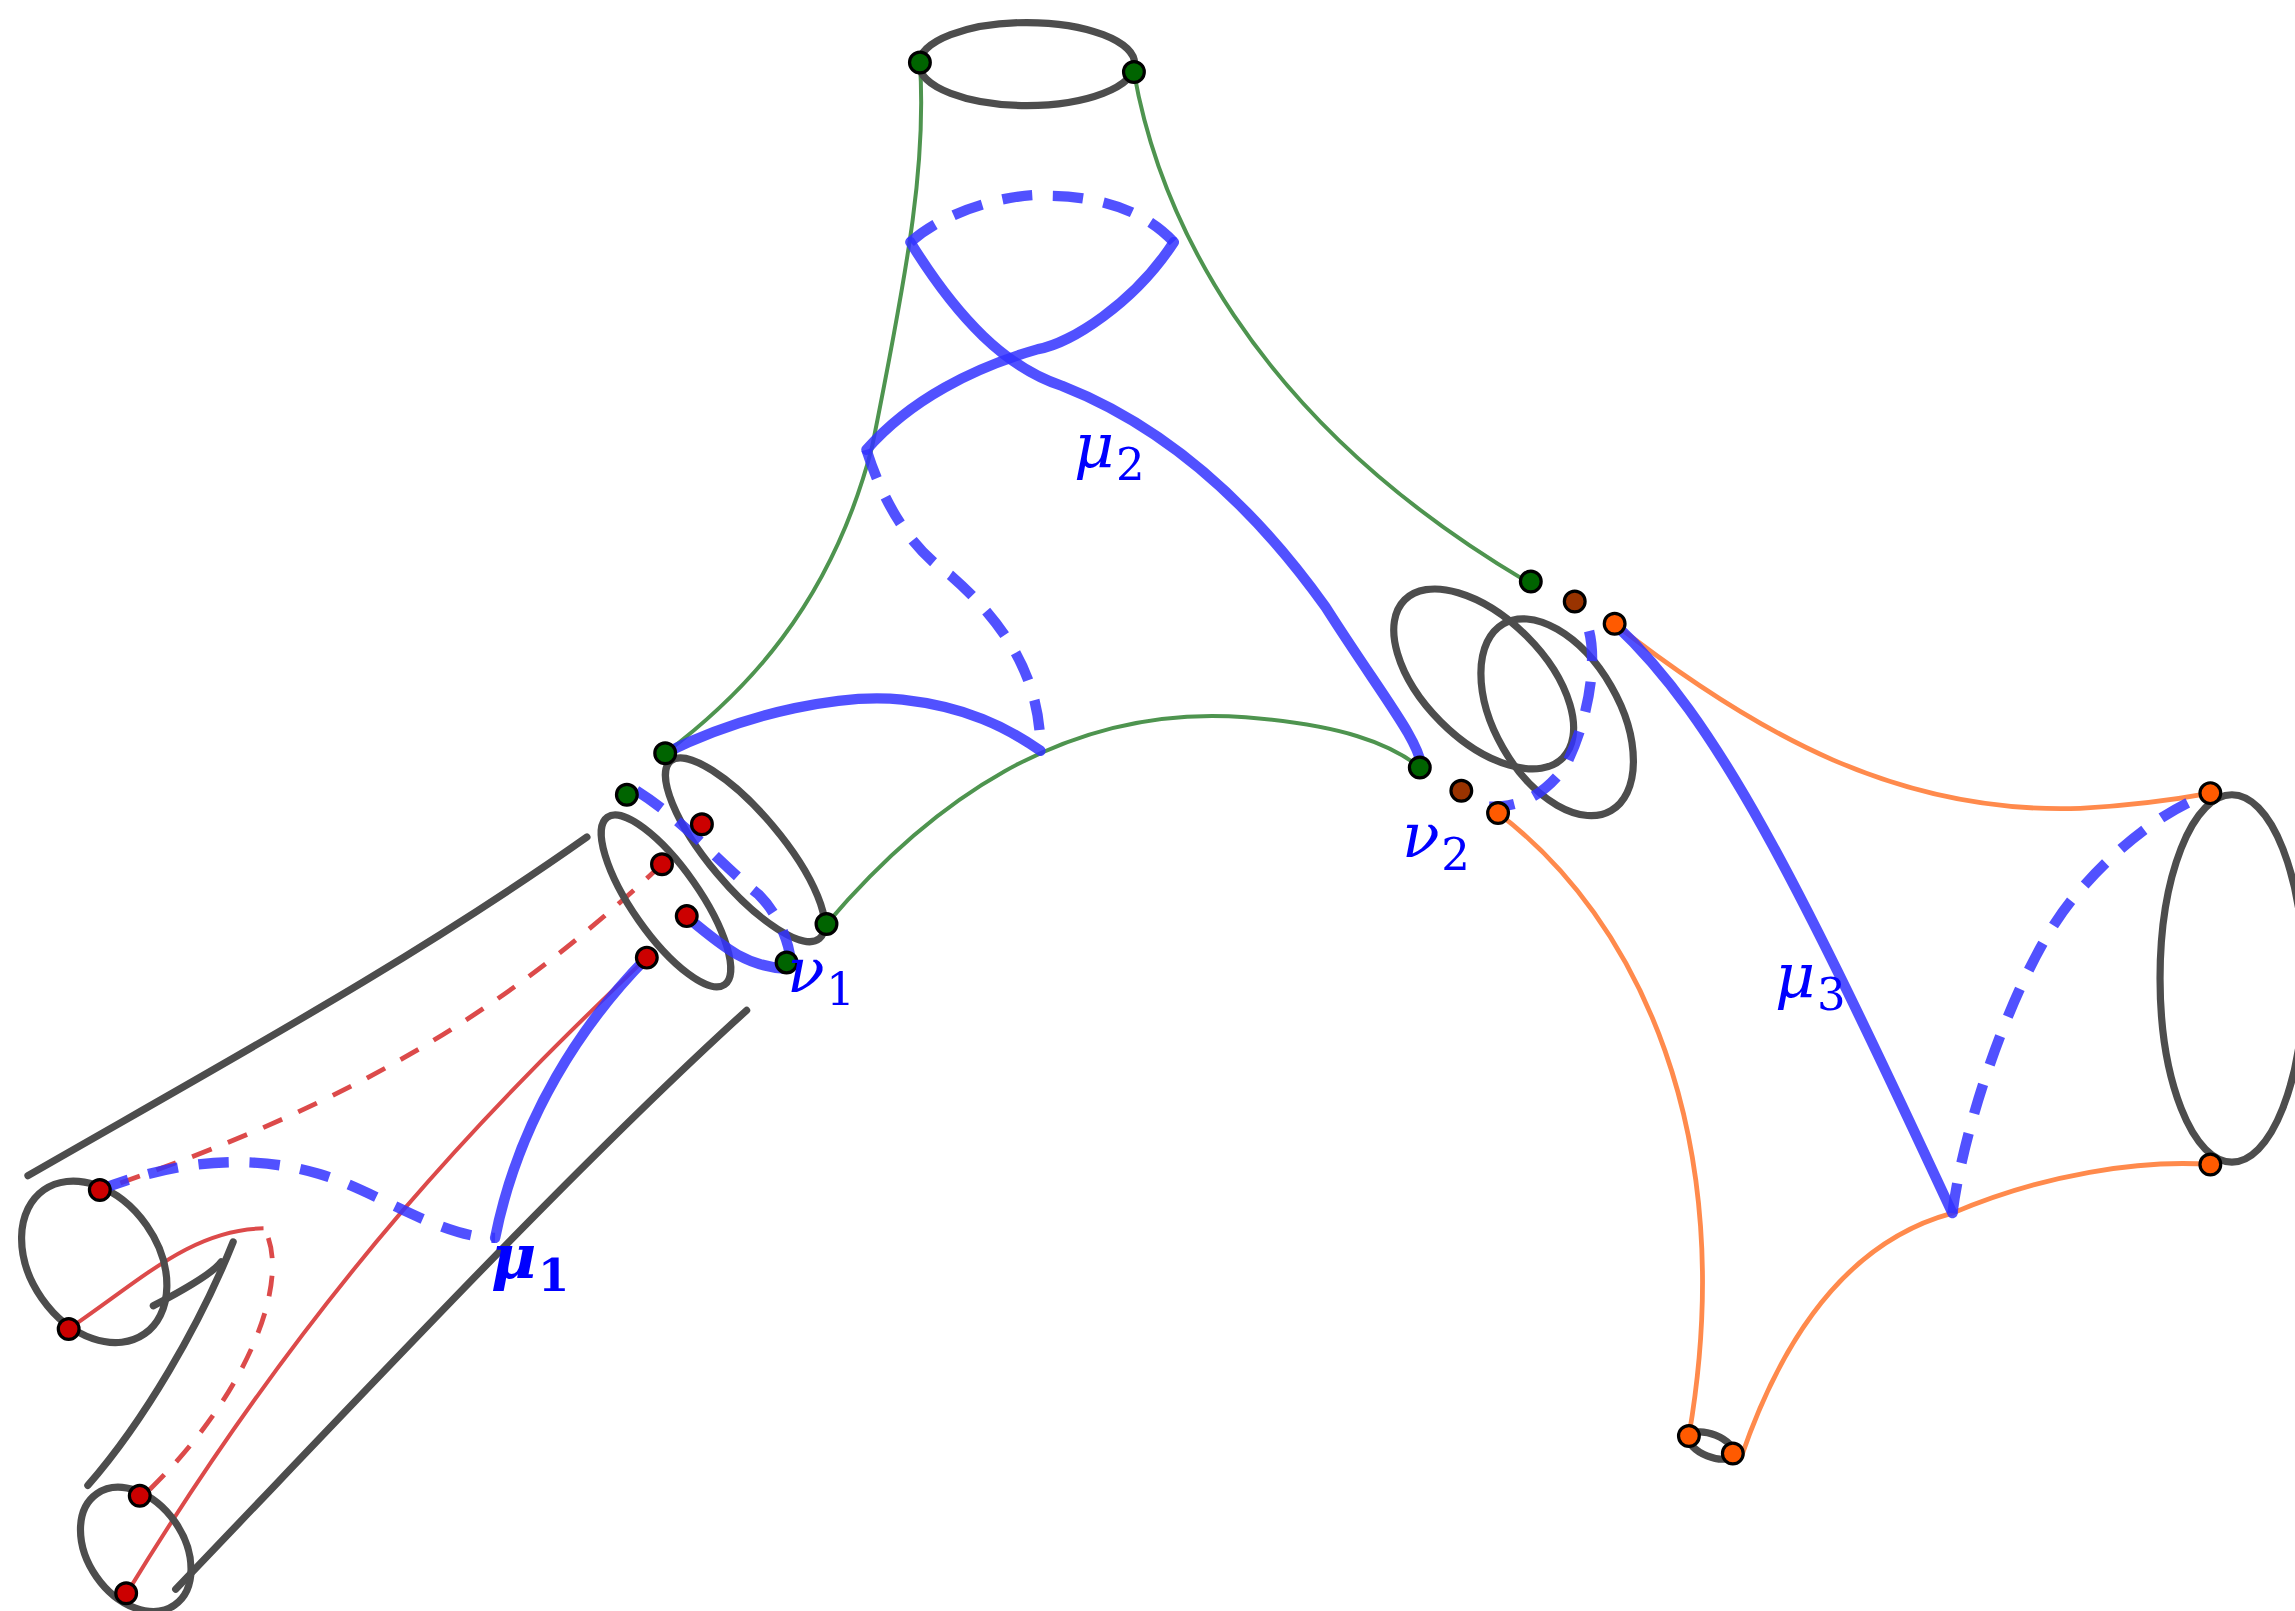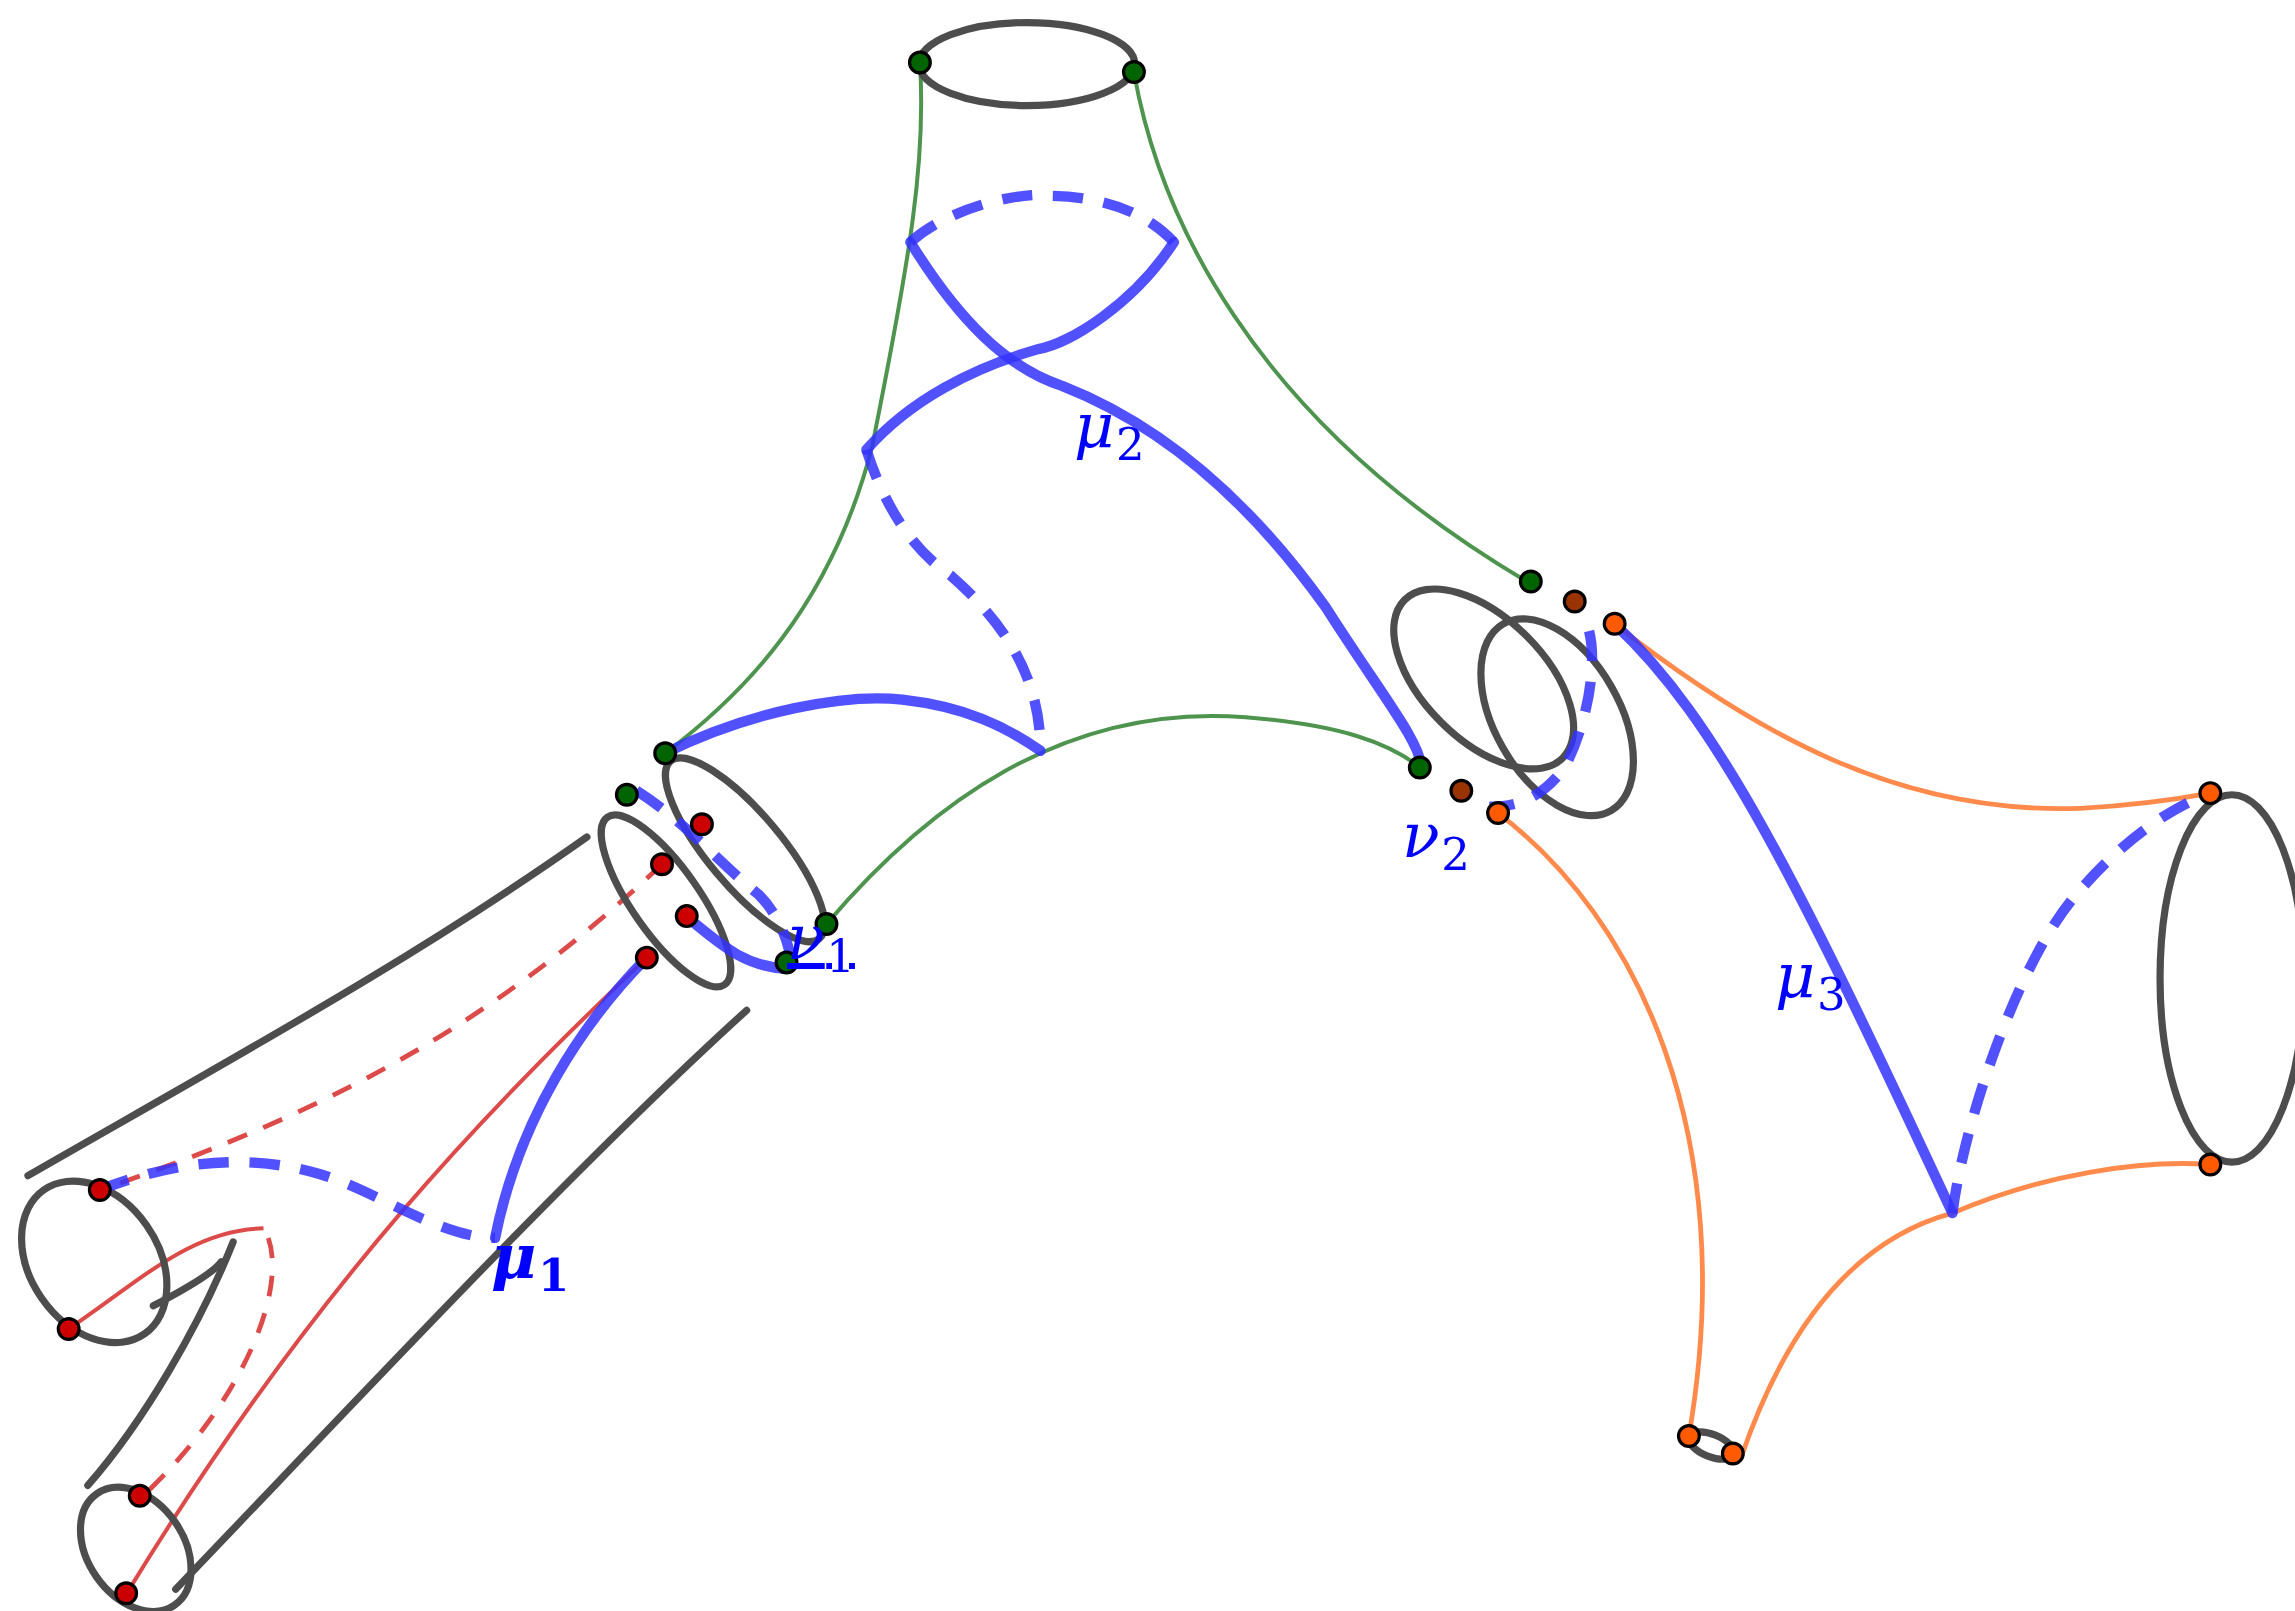--- a/index.html
+++ b/index.html
@@ -112,18 +112,18 @@
   <g>
     <circle class="pt" fill="#ff5a00" cx="2022" cy="781" r="13"></circle>
     <circle class="pt" fill="#ff5a00" cx="1876" cy="1018" r="13"></circle>
     <circle class="pt" fill="#ff5a00" cx="2768" cy="993" r="13"></circle>
     <circle class="pt" fill="#ff5a00" cx="2768" cy="1458" r="13"></circle>
     <circle class="pt" fill="#ff5a00" cx="2115" cy="1798" r="13"></circle>
     <circle class="pt" fill="#ff5a00" cx="2170" cy="1820" r="13"></circle>
   </g>
 </svg>
 
-<div class="label" style="left:1074px; top:395px;text-align:right;"><span>μ</span><sub>2</sub></div>
-<div class="label" style="left:787px; top:907px;text-decoration:underline;"><span>ν</span><sub>1</sub></div>
+<div class="label" style="left:1074px; top:415px;text-align:right;"><span>μ</span><sub>2</sub></div>
+<div class="label" style="left:787px; top:940px;"><span>ν</span><sub>1</sub></div>
 <div class="label" style="left:1402px; top:791px;margin-top:14px;"><span>ν</span><sub>2</sub></div>
 <div class="label" style="left:491px; top:1226px;font-weight:bold;"><span>μ</span><sub>1</sub></div>
 <div class="label" style="left:1775px; top:945px;"><span>μ</span><sub>3</sub></div>
 
 
 </body></html>

